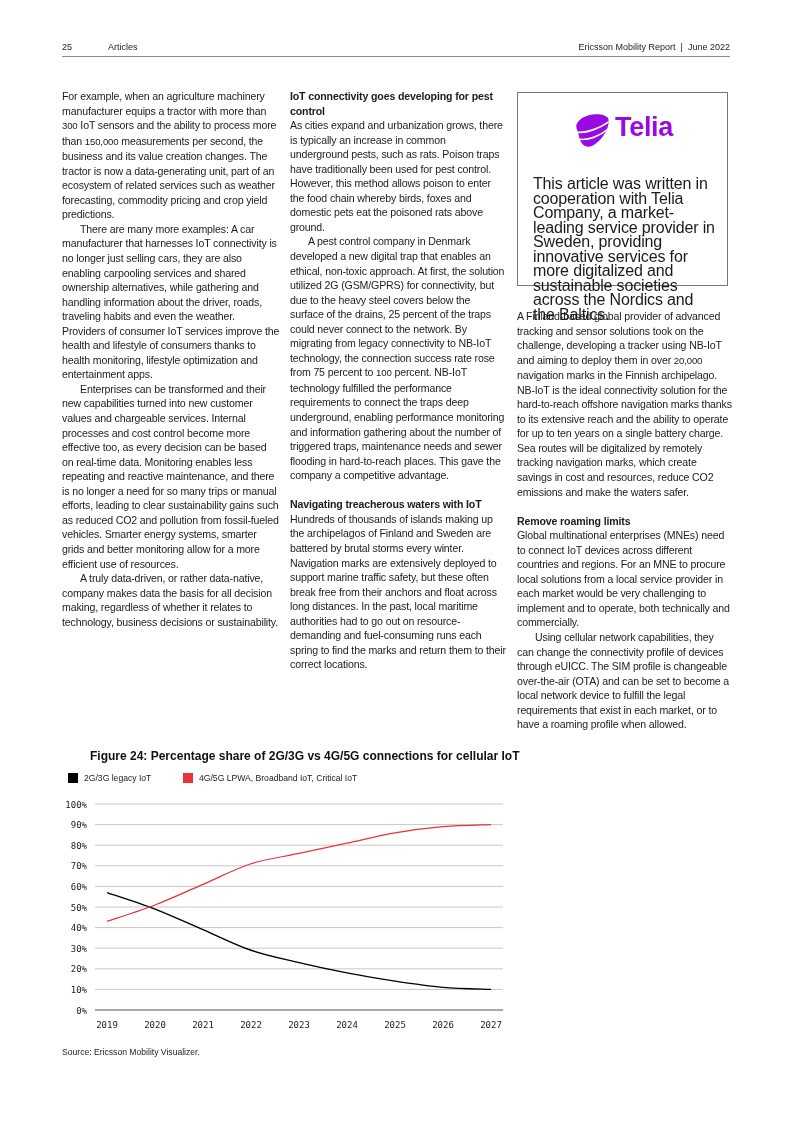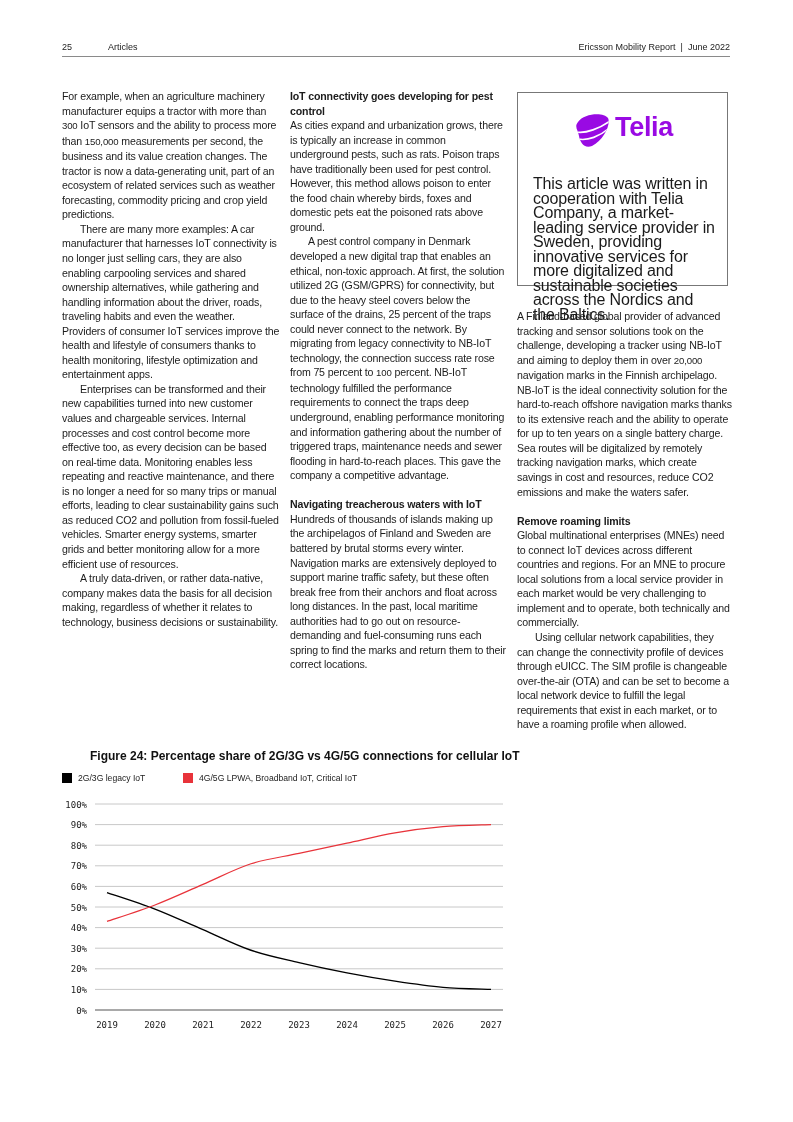--- a/index.html
+++ b/index.html
@@ -70,21 +70,21 @@
 
 <div class="col" style="left:517px; top:309px; width:216px;">
   <p><span>A Finland-based global provider of advanced tracking and sensor solutions took on the challenge, developing a tracker using NB-IoT and aiming to deploy them in over </span><span class="mono">20,000</span><span> navigation marks in the Finnish archipelago. NB-IoT is the ideal connectivity solution for the hard-to-reach offshore navigation marks thanks to its extensive reach and the ability to operate for up to ten years on a single battery charge. Sea routes will be digitalized by remotely tracking navigation marks, which create savings in cost and resources, reduce CO2 emissions and make the waters safer.</span></p>
   <div class="spacer"></div>
   <h3>Remove roaming limits</h3>
   <p>Global multinational enterprises (MNEs) need to connect IoT devices across different countries and regions. For an MNE to procure local solutions from a local service provider in each market would be very challenging to implement and to operate, both technically and commercially.</p>
   <p class="indent">Using cellular network capabilities, they can change the connectivity profile of devices through eUICC. The SIM profile is changeable over-the-air (OTA) and can be set to become a local network device to fulfill the legal requirements that exist in each market, or to have a roaming profile when allowed.</p>
 </div>
 
 <div class="fig-title">Figure 24: Percentage share of 2G/3G vs 4G/5G connections for cellular IoT</div>
-<div class="legend" style="left:62px;">
+<div class="legend" style="left:68px;">
   <span class="sw" style="background:#000;"></span>
   <span>2G/3G legacy IoT</span>
 </div>
 <div class="legend" style="left:183px;">
   <span class="sw" style="background:#e8333a;"></span>
   <span>4G/5G LPWA, Broadband IoT, Critical IoT</span>
 </div>
 
 <svg class="chart" width="793" height="1040">
   <g id="grid">
@@ -124,13 +124,14 @@
       <text x="443" y="1028" text-anchor="middle" font-size="9" font-family="&quot;DejaVu Sans Mono&quot;, monospace" fill="#222">2026</text>
       <text x="491" y="1028" text-anchor="middle" font-size="9" font-family="&quot;DejaVu Sans Mono&quot;, monospace" fill="#222">2027</text>
     </g>
   <g id="lines">
       <path d="M107,892.58 C115,895.3266666666667 139,902.88 155,909.06 C171,915.2399999999999 187,922.7933333333333 203,929.66 C219,936.5266666666666 235,944.7666666666667 251,950.26 C267,955.7533333333333 283,958.8433333333334 299,962.62 C315,966.3966666666666 331,969.8299999999999 347,972.92 C363,976.01 379,978.7566666666667 395,981.16 C411,983.5633333333333 427,985.9666666666667 443,987.34 C459,988.7133333333334 483,989.0566666666666 491,989.4" fill="none" stroke="#000000" stroke-width="1.4"></path>
       <path d="M107,921.42 C115,918.6733333333333 139,911.12 155,904.94 C171,898.7600000000001 187,891.2066666666667 203,884.34 C219,877.4733333333334 235,868.89 251,863.74 C267,858.59 283,856.8733333333334 299,853.44 C315,850.0066666666667 331,846.5733333333333 347,843.14 C363,839.7066666666667 379,835.5866666666667 395,832.84 C411,830.0933333333334 427,828.0333333333333 443,826.66 C459,825.2866666666666 483,824.9433333333334 491,824.6" fill="none" stroke="#e8333a" stroke-width="1.2"></path>
     </g>
 </svg>
 
 <div class="source">
+  <div>Source: Ericsson Mobility Visualizer.</div>
 </div>
 
 </body></html>

